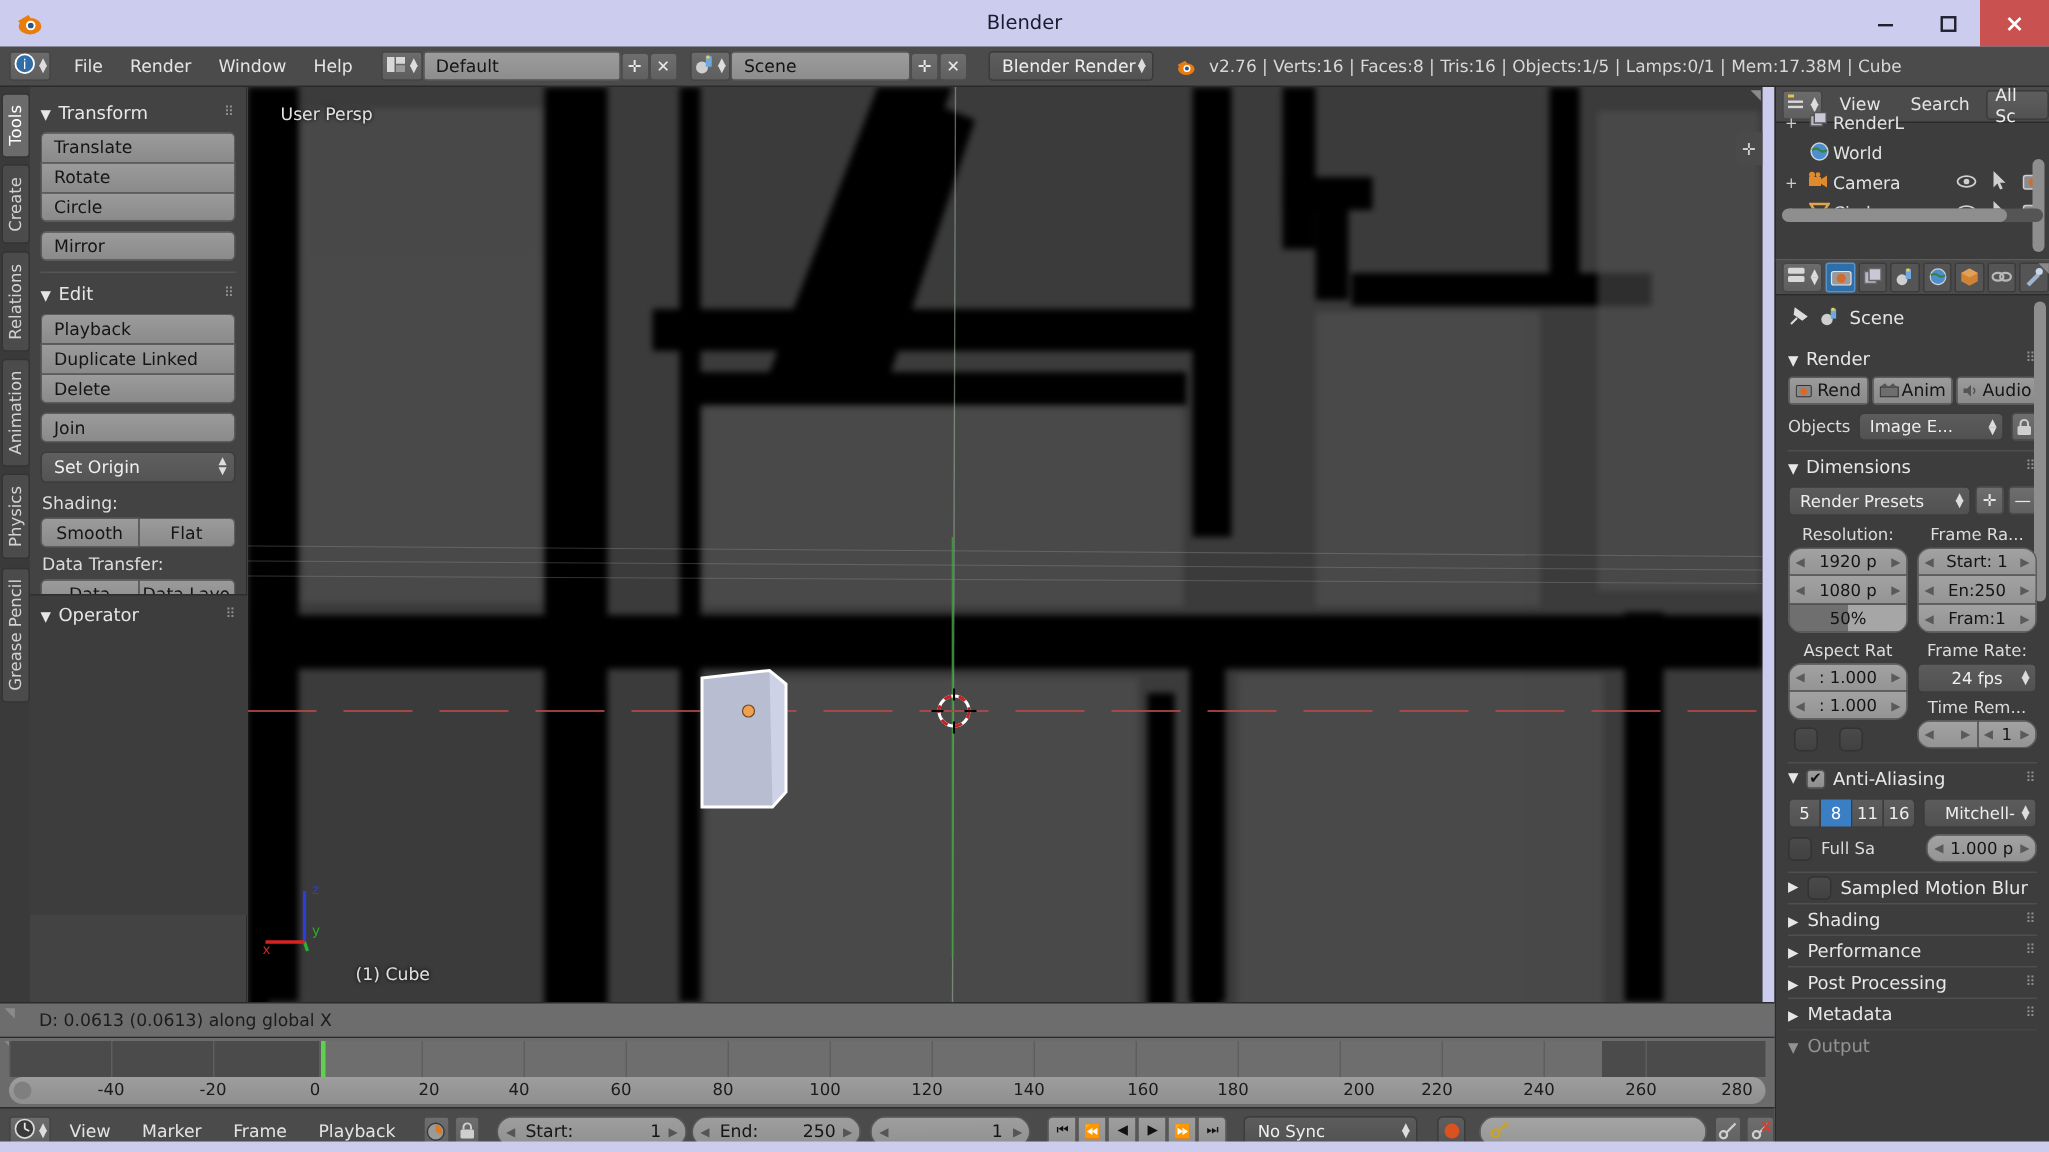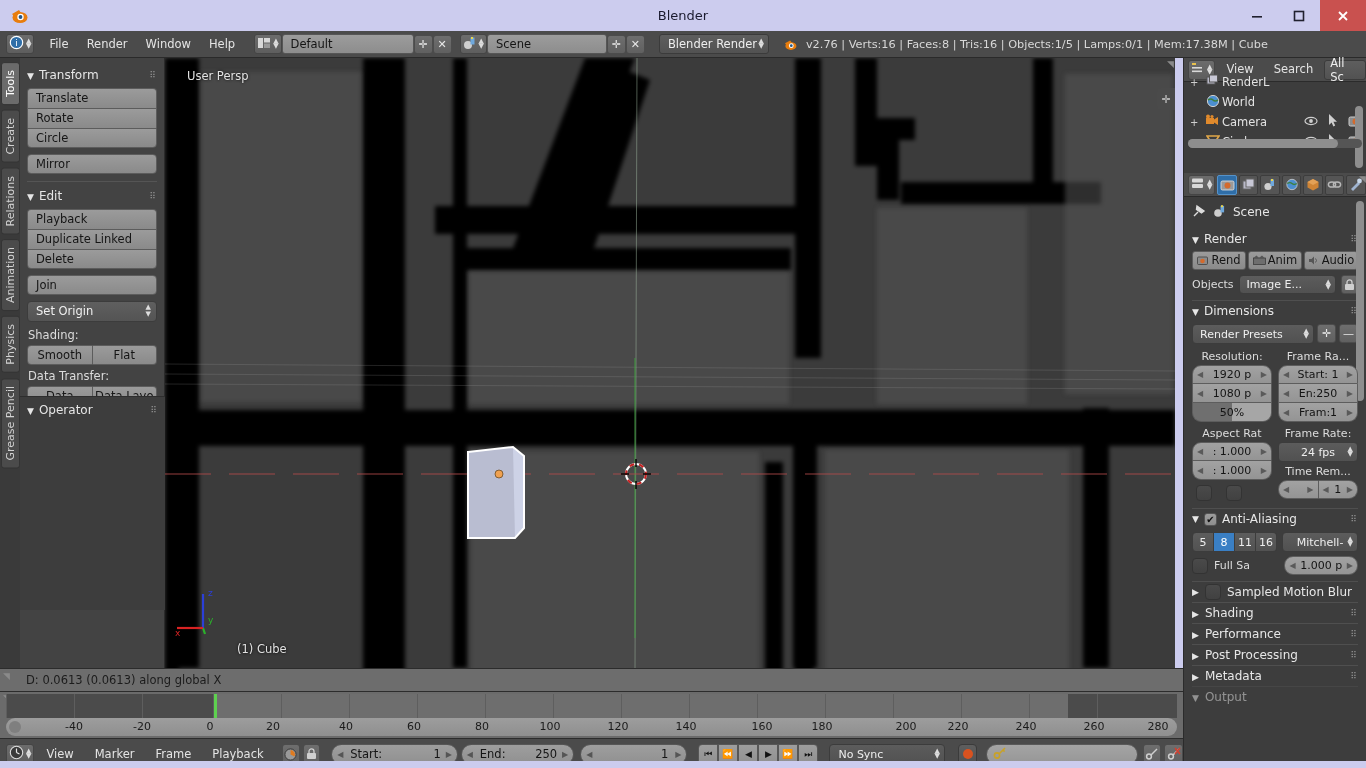--- a/index.html
+++ b/index.html
@@ -964,21 +964,21 @@
       <div class="tl-grid" style="left:955px;"></div>
       <div class="tl-grid" style="left:1023px;"></div>
       <div class="tl-grid" style="left:1091px;"></div>
       <div class="tl-play" style="left:208px;"></div>
     </div>
     <div class="tl-ruler">
       <div class="tl-knob"></div>
       <span class="tl-tick" style="left:68px;">-40</span>
       <span class="tl-tick" style="left:136px;">-20</span>
       <span class="tl-tick" style="left:204px;">0</span>
-      <span class="tl-tick" style="left:267px;">20</span>
+      <span class="tl-tick" style="left:280px;">20</span>
       <span class="tl-tick" style="left:340px;">40</span>
       <span class="tl-tick" style="left:408px;">60</span>
       <span class="tl-tick" style="left:476px;">80</span>
       <span class="tl-tick" style="left:544px;">100</span>
       <span class="tl-tick" style="left:612px;">120</span>
       <span class="tl-tick" style="left:680px;">140</span>
       <span class="tl-tick" style="left:756px;">160</span>
       <span class="tl-tick" style="left:816px;text-align:right;">180</span>
       <span class="tl-tick" style="left:884px;margin-left:16px;">200</span>
       <span class="tl-tick" style="left:952px;">220</span>

